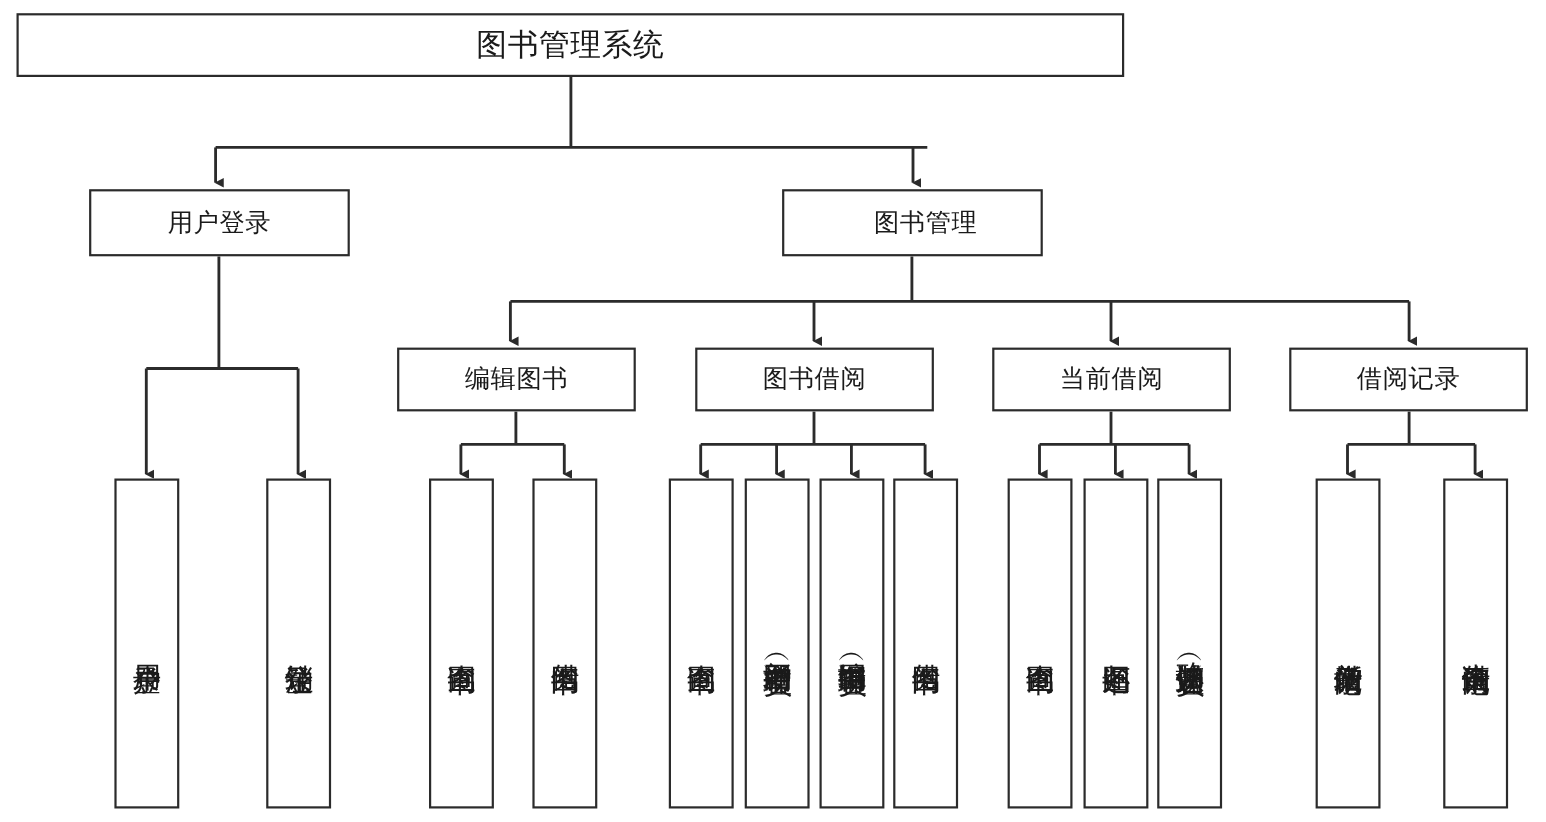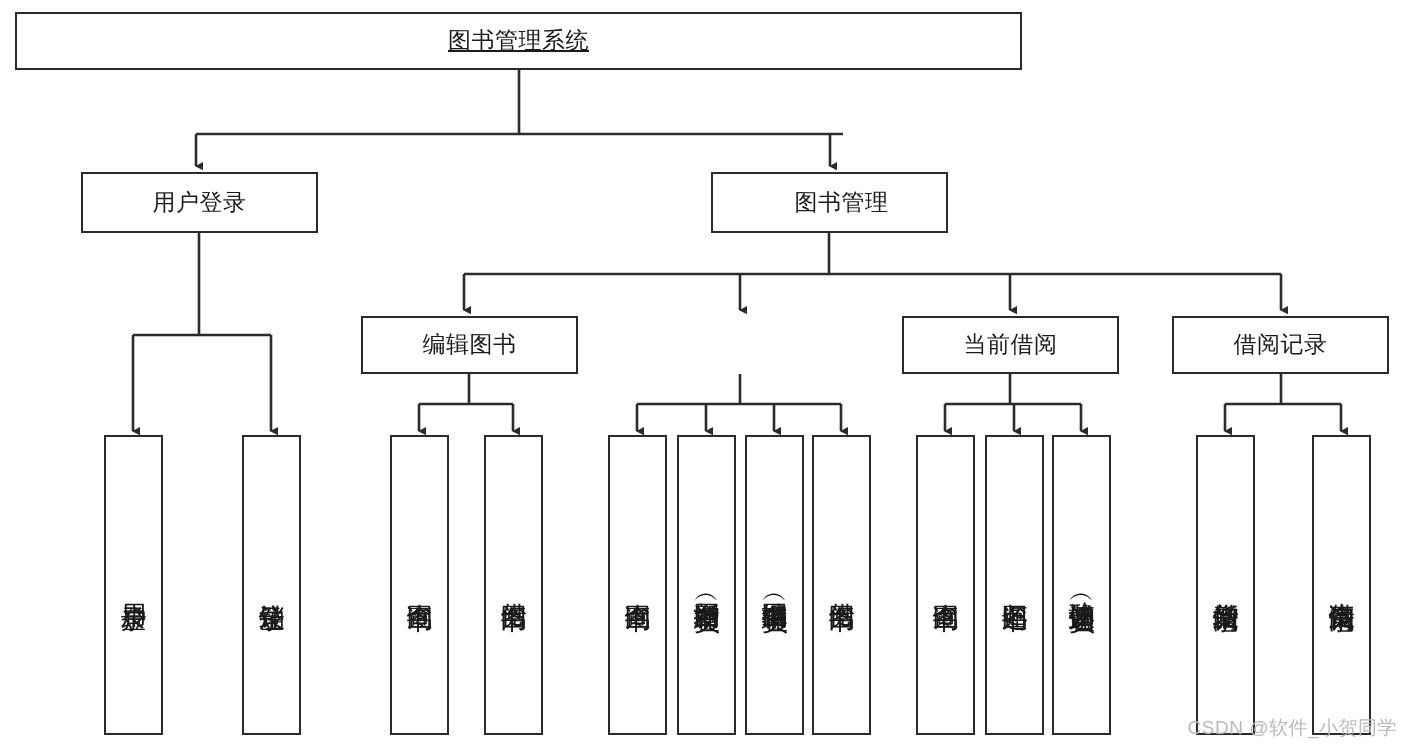--- a/index.html
+++ b/index.html
@@ -34,22 +34,21 @@
     justify-content: center;
     color: #1a1a1a;
   }
   .node-label-h {
     font-size: 23px;
     line-height: 1.1;
     letter-spacing: 0.5px;
     white-space: nowrap;
   }
   .node-box.root .node-label-h {
-    font-size: 23px;
-    text-decoration: underline;
+    font-size: 28px;
   }
   .leaf-box {
     position: absolute;
     box-sizing: border-box;
     border: 2px solid #2b2b2b;
     background: #ffffff;
     display: flex;
     align-items: center;
     justify-content: center;
     color: #1a1a1a;
@@ -138,20 +137,23 @@
   </div>
 
   <div class="node-box" style="left:711px; top:172px; width:237px; height:61px;padding-left:24px;">
     <span class="node-label-h">图书管理</span>
   </div>
 
   <div class="node-box" style="left:361px; top:316px; width:217px; height:58px;">
     <span class="node-label-h">编辑图书</span>
   </div>
 
+  <div class="node-box" style="left:632px; top:316px; width:217px; height:58px;">
+    <span class="node-label-h">图书借阅</span>
+  </div>
 
   <div class="node-box" style="left:902px; top:316px; width:217px; height:58px;">
     <span class="node-label-h">当前借阅</span>
   </div>
 
   <div class="node-box" style="left:1172px; top:316px; width:217px; height:58px;">
     <span class="node-label-h">借阅记录</span>
   </div>
 
   <div class="leaf-box" style="left:104px; top:435px; width:59px; height:300px;">
@@ -191,15 +193,14 @@
     <span class="leaf-label-v">确认归还（管理员）</span>
   </div>
 
   <div class="leaf-box" style="left:1196px; top:435px; width:59px; height:300px;">
     <span class="leaf-label-v">新增借阅记录</span>
   </div>
   <div class="leaf-box" style="left:1312px; top:435px; width:59px; height:300px;">
     <span class="leaf-label-v">查询借阅记录</span>
   </div>
 
-  <div class="watermark">CSDN @软件_小贺同学</div>
 
 </div>
 
 </body></html>

